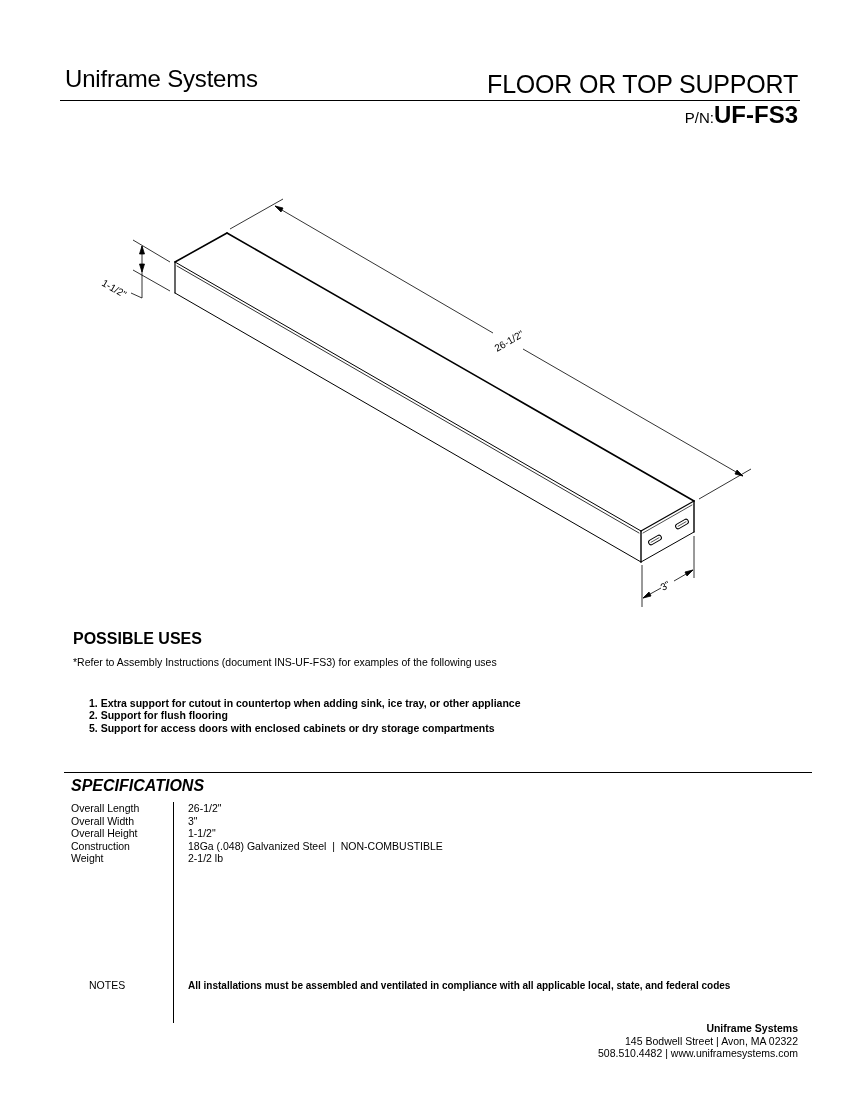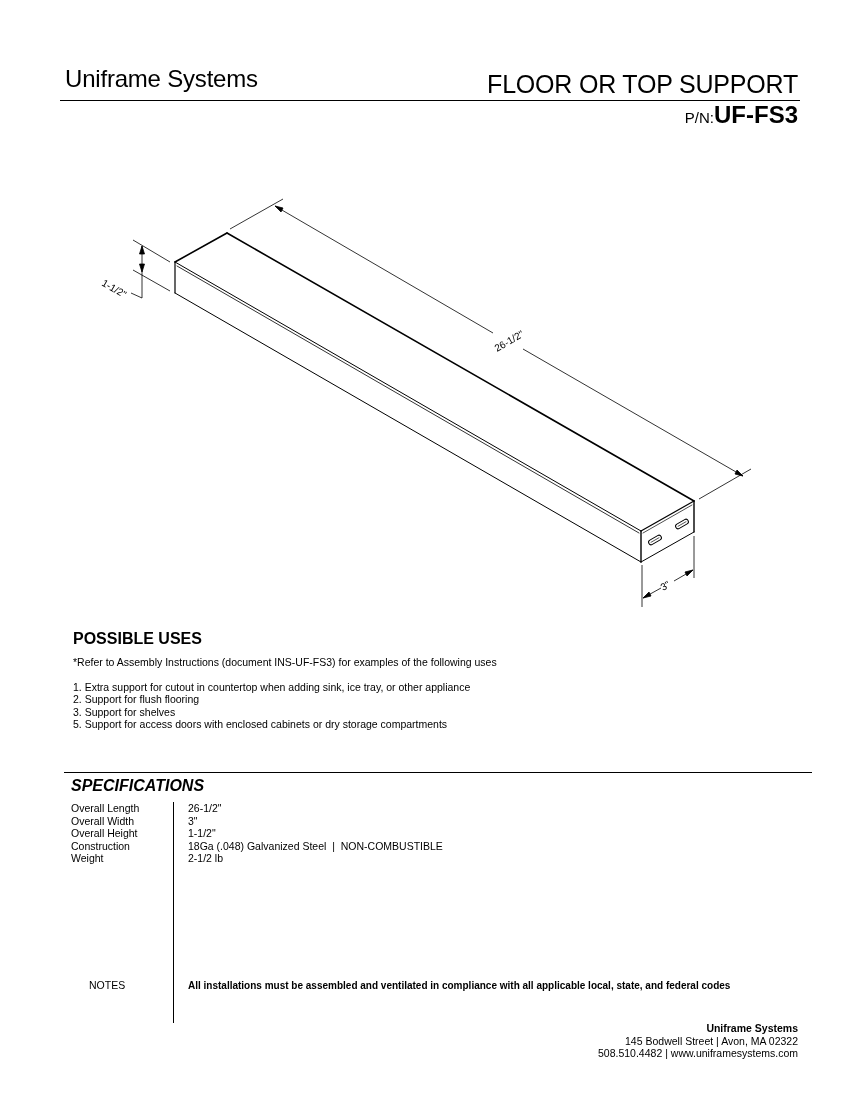--- a/index.html
+++ b/index.html
@@ -9,21 +9,21 @@
   .company-title { left: 65px; top: 67px; font-size: 24px; letter-spacing: -0.2px; line-height: 1; }
   .doc-title { right: 52px; top: 72px; font-size: 25px; letter-spacing: -0.2px; line-height: 1; }
   .header-rule { left: 60px; top: 100px; width: 740px; height: 1px; background: #000; }
   .pn-row { right: 52px; top: 103px; line-height: 1; white-space: nowrap; }
   .pn-label { font-size: 15px; }
   .pn-value { font-size: 24px; font-weight: bold; }
   .drawing { left: 0; top: 0; }
   .section-heading { font-size: 16px; font-weight: bold; }
   .uses-heading { left: 73px; top: 630px; }
   .uses-note { left: 73px; top: 656px; font-size: 10.5px; }
-  .uses-list { left: 73px; top: 681px; margin: 0; padding: 0; list-style: none; font-size: 10.5px; line-height: 12.4px; }
+  .uses-list { left: 73px; top: 681px; margin: 16px; padding: 0; list-style: none; font-size: 10.5px; line-height: 12.4px; font-weight: bold; }
   .spec-rule { left: 64px; top: 772px; width: 748px; height: 1px; background: #000; }
   .spec-heading { left: 71px; top: 777px; font-style: italic; }
   .spec-labels { left: 71px; top: 802px; font-size: 10.5px; line-height: 12.5px; }
   .spec-values { left: 188px; top: 802px; font-size: 10.5px; line-height: 12.5px; }
   .spec-divider { left: 173px; top: 802px; width: 1px; height: 221px; background: #000; }
   .notes-label { left: 89px; top: 979px; font-size: 10.5px; }
   .notes-text { left: 188px; top: 980px; font-size: 10px; font-weight: bold; }
   .footer { right: 52px; top: 1022px; text-align: right; font-size: 10.5px; line-height: 12.5px; }
   .footer-name { font-weight: bold; }
   .dim-label { font-size: 10px; font-family: "Liberation Sans", sans-serif; }
@@ -97,21 +97,20 @@
     <polygon points="693,570 687,576 685,572" fill="#000"></polygon>
   </g>
   <text class="dim-label" x="663" y="591" transform="rotate(-30 663 591)">3"</text>
 </svg>
 
 <div class="abs section-heading uses-heading">POSSIBLE USES</div>
 <div class="abs uses-note">*Refer to Assembly Instructions (document INS-UF-FS3) for examples of the following uses</div>
 <ul class="abs uses-list">
   <li>1. Extra support for cutout in countertop when adding sink, ice tray, or other appliance</li>
   <li>2. Support for flush flooring</li>
-  <li>3. Support for shelves</li>
   <li>5. Support for access doors with enclosed cabinets or dry storage compartments</li>
 </ul>
 
 <div class="abs spec-rule"></div>
 <div class="abs section-heading spec-heading">SPECIFICATIONS</div>
 <div class="abs spec-labels">
   <div>Overall Length</div>
   <div>Overall Width</div>
   <div>Overall Height</div>
   <div>Construction</div>

